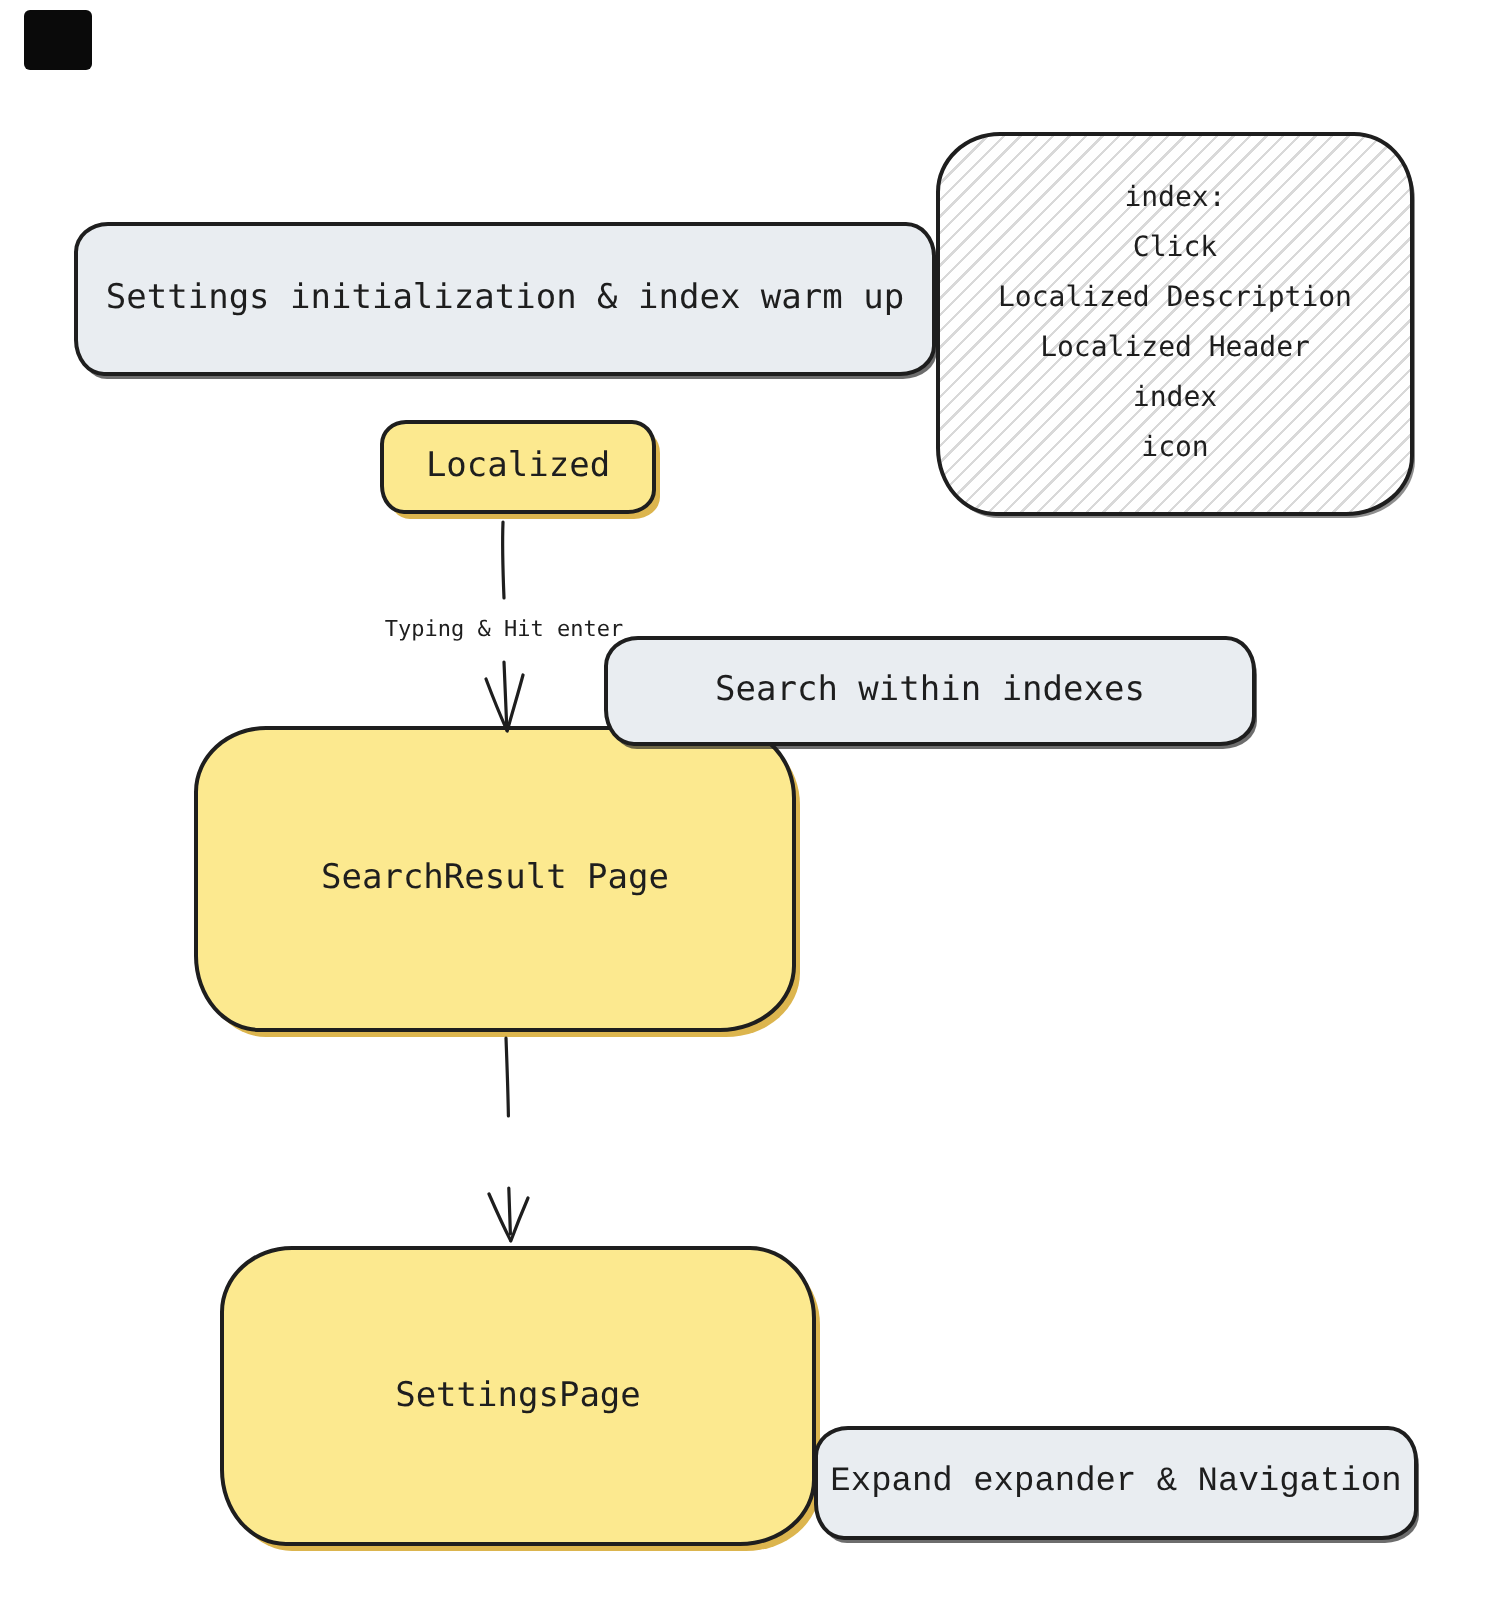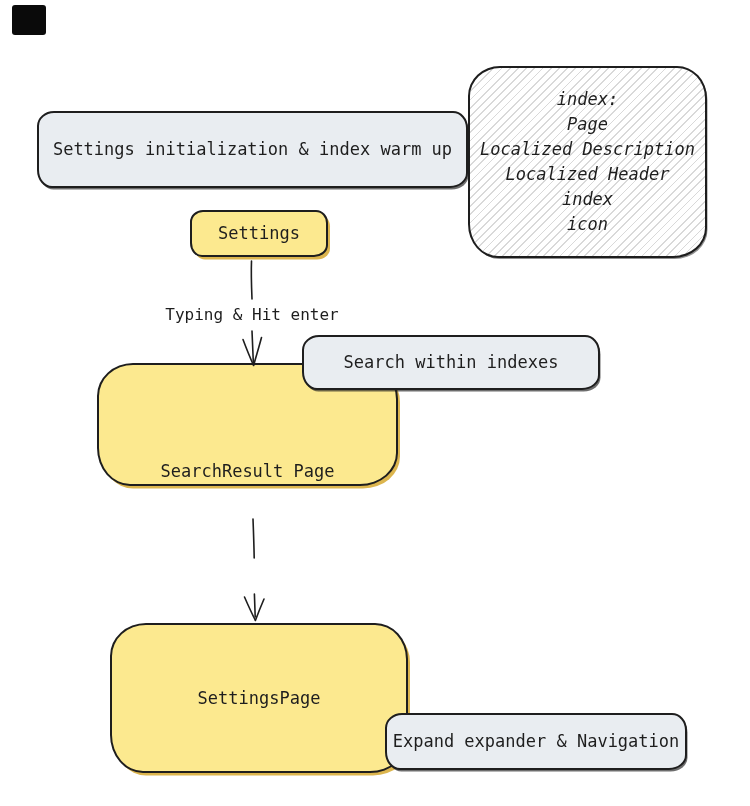--- a/index.html
+++ b/index.html
@@ -53,55 +53,54 @@
     z-index: 1;
   }
   .index-note {
     left: 468px; top: 66px; width: 239px; height: 192px;
     border-radius: 32px 30px 34px 30px / 30px 32px 30px 34px;
     z-index: 2;
     flex-direction: column;
   }
   .index-note .line {
     display: block;
-    font-size: 17px;
+    font-size: 14px;
     line-height: 25px;
-    font-style: italic;
   }
   .search-box {
     left: 190px; top: 210px; width: 138px; height: 47px;
     border-radius: 13px 12px 14px 12px / 12px 13px 12px 14px;
     z-index: 1;
   }
   .search-within {
-    left: 302px; top: 335px; width: 298px; height: 55px;
+    left: 302px; top: 318px; width: 326px; height: 55px;
     border-radius: 17px 15px 18px 15px / 15px 17px 15px 18px;
     z-index: 3;
     align-items: center;
   }
   .search-result {
-    left: 97px; top: 363px; width: 301px; height: 123px;
+    left: 97px; top: 363px; width: 301px; height: 153px;
     border-radius: 36px 33px 38px 33px / 33px 36px 33px 38px;
     z-index: 2;
-    align-items: flex-end;
   }
   .settings-page {
     left: 110px; top: 623px; width: 298px; height: 150px;
     border-radius: 36px 33px 38px 33px / 33px 36px 33px 38px;
     z-index: 1;
     justify-content: center;
   }
   .expand-nav {
-    left: 385px; top: 713px; width: 302px; height: 57px;
+    left: 407px; top: 713px; width: 302px; height: 57px;
     border-radius: 17px 15px 18px 15px / 15px 17px 15px 18px;
     z-index: 3;
+    font-family: Liberation Mono, monospace;
   }
   .edge-label {
     position: absolute;
-    font-size: 16px;
+    font-size: 11px;
     line-height: 25px;
     text-align: center;
     white-space: nowrap;
     z-index: 4;
   }
   .label-typing { left: 132px; top: 302px; width: 240px; }
   .label-click  { left: 134px; top: 565px; width: 240px; }
   .marker {
     position: absolute;
     left: 12px; top: 5px; width: 34px; height: 30px;
@@ -122,29 +121,29 @@
 <div class="canvas">
 
   <div class="marker"></div>
 
   <div class="node gray settings-init">
     <span>Settings initialization &amp; index warm up</span>
   </div>
 
   <div class="node hatch index-note">
     <span class="line">index:</span>
-    <span class="line">Page</span>
+    <span class="line">Click</span>
     <span class="line">Localized Description</span>
     <span class="line">Localized Header</span>
     <span class="line">index</span>
     <span class="line">icon</span>
   </div>
 
   <div class="node yellow search-box">
-    <span>Settings</span>
+    <span>Localized</span>
   </div>
 
   <div class="edge-label label-typing">Typing &amp; Hit enter</div>
 
   <div class="node gray search-within">
     <span>Search within indexes</span>
   </div>
 
   <div class="node yellow search-result">
     <span>SearchResult Page</span>

